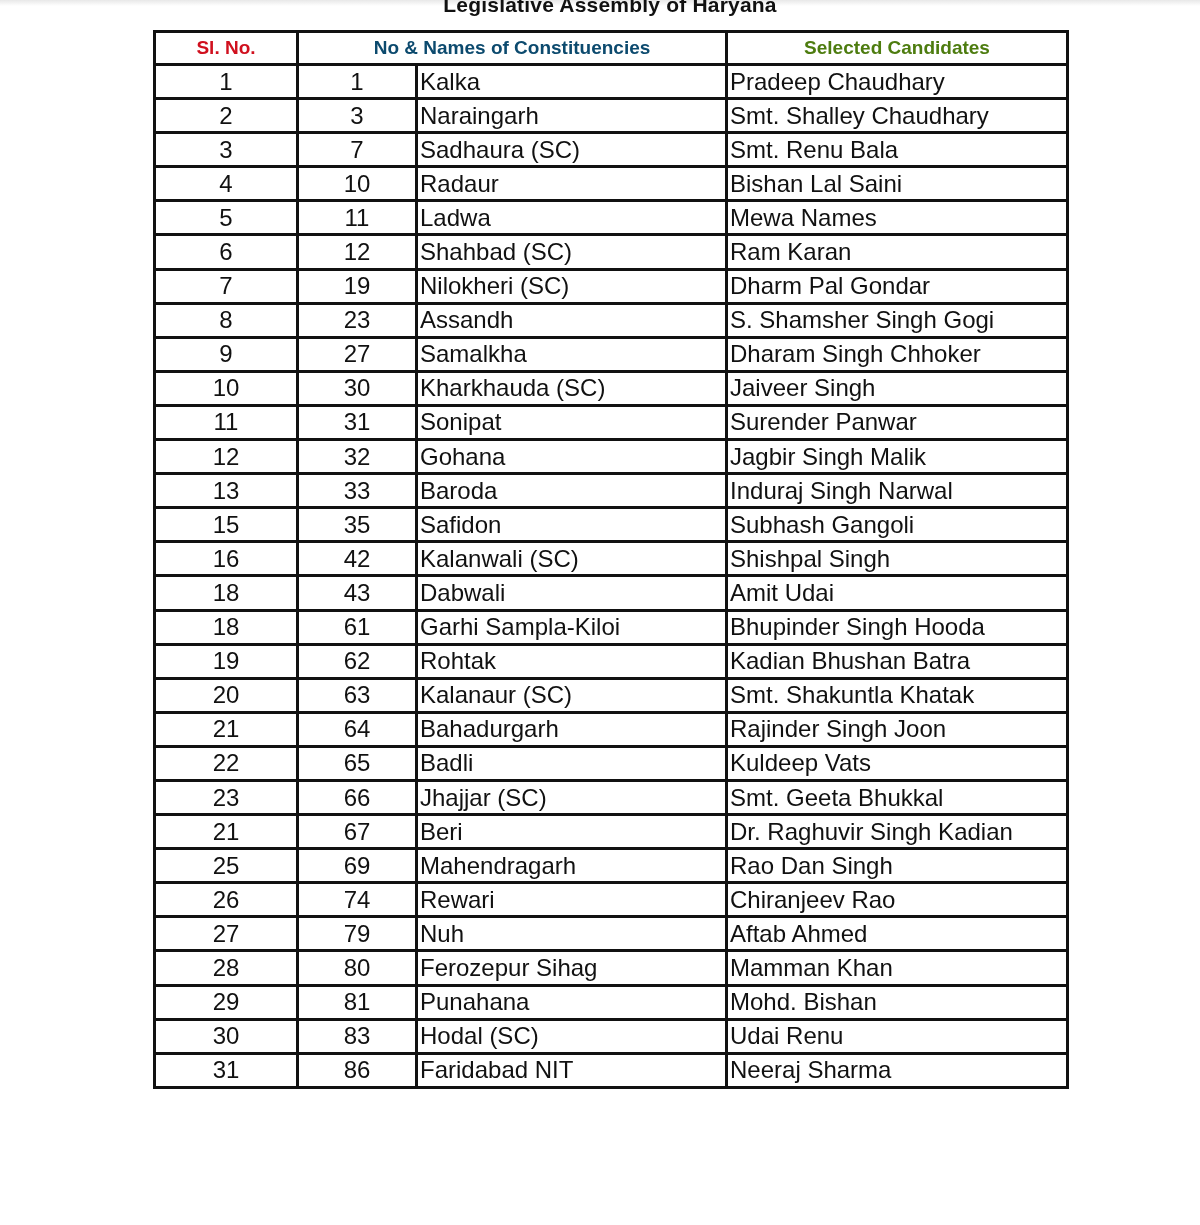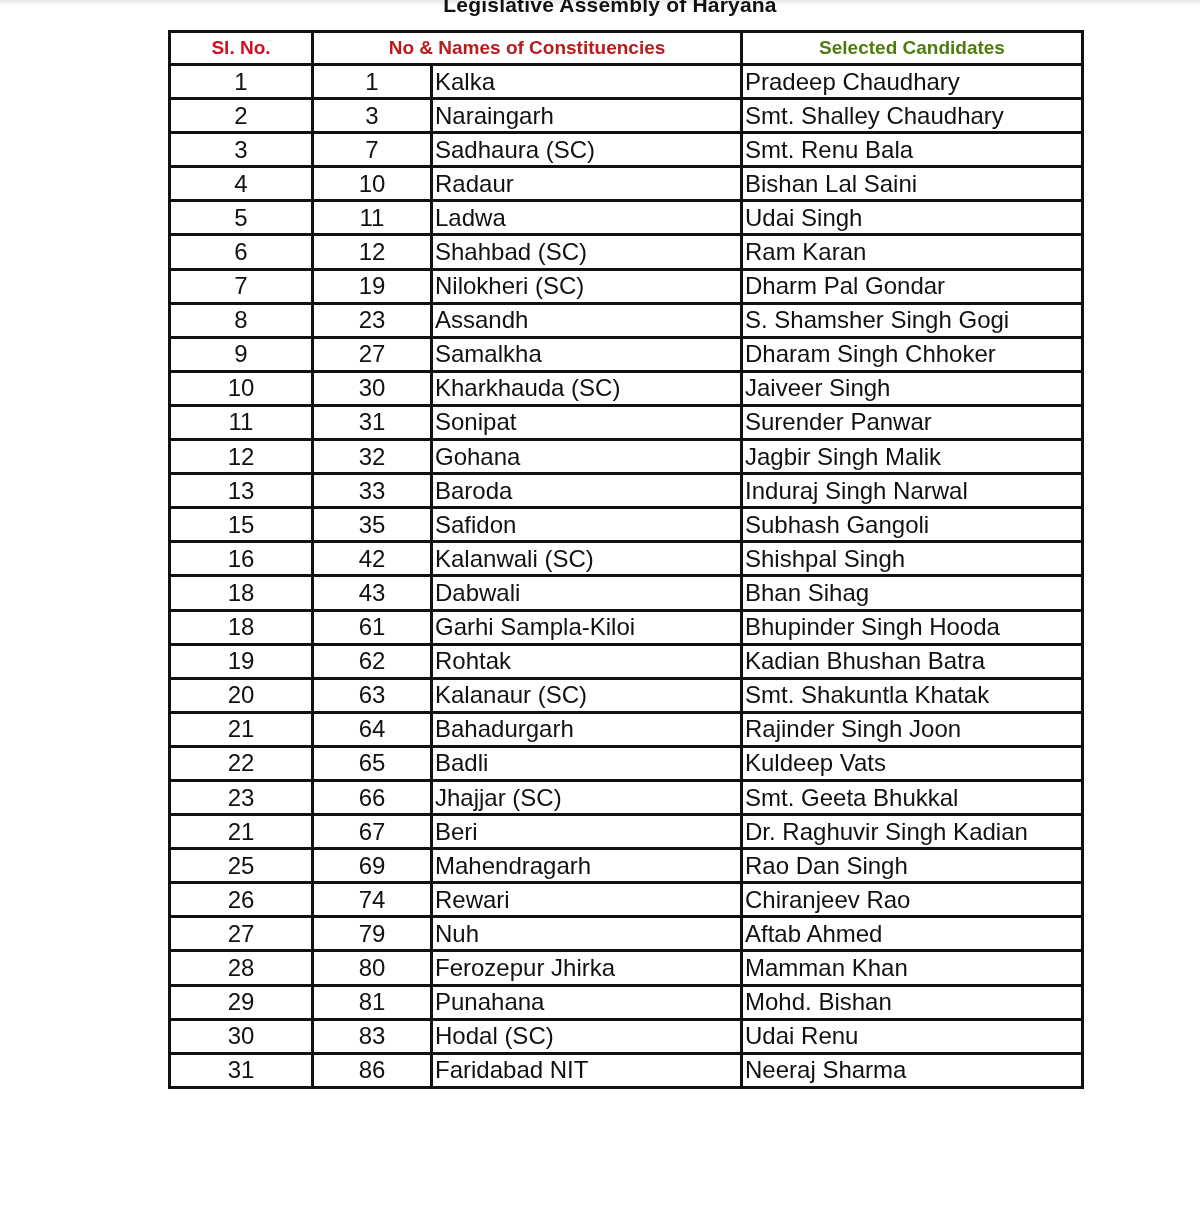--- a/index.html
+++ b/index.html
@@ -2,21 +2,21 @@
 <html><head>
 <meta charset="utf-8">
 <style>
   html, body { margin:0; padding:0; background:#ffffff; }
   body { width:1200px; height:1225px; position:relative; overflow:hidden;
          font-family:"Liberation Sans", sans-serif; color:#111; }
   .topshade { position:absolute; left:0; top:0; width:1200px; height:6px;
               background:linear-gradient(#e8e8e8,#ffffff); }
   .title { position:absolute; left:150px; width:920px; top:-7px; text-align:center;
            font-weight:bold; font-size:21px; letter-spacing:0.2px; }
-  table { position:absolute; left:168px; top:30px; border-collapse:collapse;
+  table { position:absolute; left:153px; top:30px; border-collapse:collapse;
           table-layout:fixed; width:913px; }
   td, th { border:3px solid #111; padding:0; height:31px; font-size:24px;
            white-space:nowrap; overflow:hidden; }
   th { color:#d0101e; font-size:19px; font-weight:bold; height:30px; }
   td.c { text-align:center; }
   td.l { text-align:left; padding-left:2px; }
   tr.row td { height:31.1px; }
 </style>
 </head>
 <body>
@@ -27,21 +27,21 @@
 <table>
   <colgroup>
     <col style="width:143px">
     <col style="width:119px">
     <col style="width:310px">
     <col style="width:341px">
   </colgroup>
   <thead>
     <tr>
       <th style="color: rgb(208, 16, 30);">Sl. No.</th>
-      <th colspan="2" style="color: #b91c1c;">No &amp; Names of Constituencies</th>
+      <th colspan="2" style="color: #0c4a6e;">No &amp; Names of Constituencies</th>
       <th style="color: #4d7c0f;">Selected Candidates</th>
     </tr>
   </thead>
   <tbody id="tbody">
       <tr class="row">
         <td class="c">1</td>
         <td class="c">1</td>
         <td class="l">Kalka</td>
         <td class="l">Pradeep Chaudhary</td>
       </tr>
@@ -60,21 +60,21 @@
       <tr class="row">
         <td class="c">4</td>
         <td class="c">10</td>
         <td class="l">Radaur</td>
         <td class="l">Bishan Lal Saini</td>
       </tr>
       <tr class="row">
         <td class="c">5</td>
         <td class="c">11</td>
         <td class="l">Ladwa</td>
-        <td class="l">Udai Singh</td>
+        <td class="l">Mewa Names</td>
       </tr>
       <tr class="row">
         <td class="c">6</td>
         <td class="c">12</td>
         <td class="l">Shahbad (SC)</td>
         <td class="l">Ram Karan</td>
       </tr>
       <tr class="row">
         <td class="c">7</td>
         <td class="c">19</td>
@@ -126,21 +126,21 @@
       <tr class="row">
         <td class="c">16</td>
         <td class="c">42</td>
         <td class="l">Kalanwali (SC)</td>
         <td class="l">Shishpal Singh</td>
       </tr>
       <tr class="row">
         <td class="c">18</td>
         <td class="c">43</td>
         <td class="l">Dabwali</td>
-        <td class="l">Bhan Sihag</td>
+        <td class="l">Amit Udai</td>
       </tr>
       <tr class="row">
         <td class="c">18</td>
         <td class="c">61</td>
         <td class="l">Garhi Sampla-Kiloi</td>
         <td class="l">Bhupinder Singh Hooda</td>
       </tr>
       <tr class="row">
         <td class="c">19</td>
         <td class="c">62</td>
@@ -191,21 +191,21 @@
       </tr>
       <tr class="row">
         <td class="c">27</td>
         <td class="c">79</td>
         <td class="l">Nuh</td>
         <td class="l">Aftab Ahmed</td>
       </tr>
       <tr class="row">
         <td class="c">28</td>
         <td class="c">80</td>
-        <td class="l">Ferozepur Jhirka</td>
+        <td class="l">Ferozepur Sihag</td>
         <td class="l">Mamman Khan</td>
       </tr>
       <tr class="row">
         <td class="c">29</td>
         <td class="c">81</td>
         <td class="l">Punahana</td>
         <td class="l">Mohd. Bishan</td>
       </tr>
       <tr class="row">
         <td class="c">30</td>

